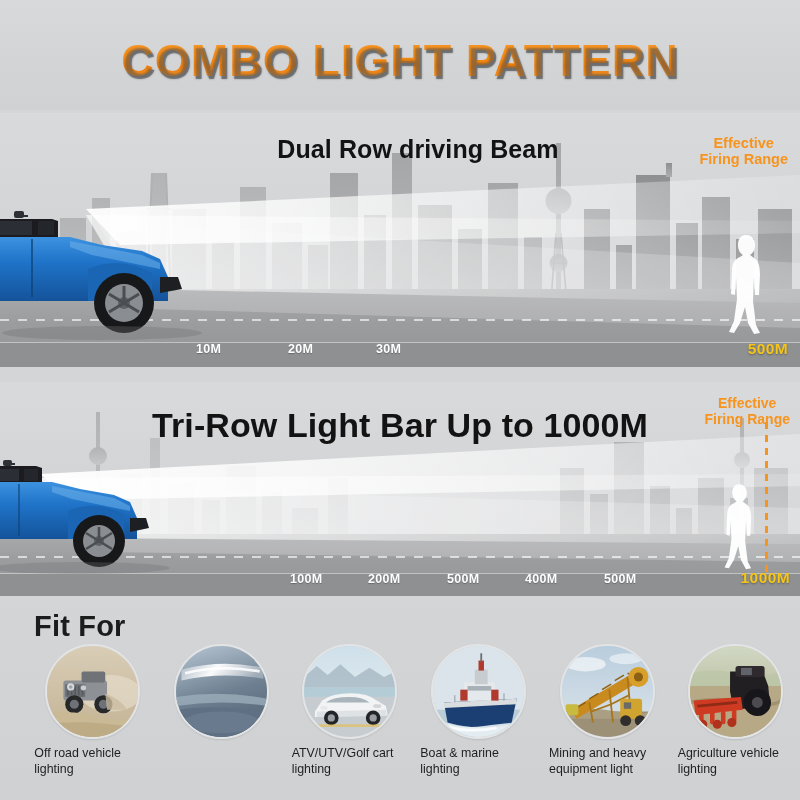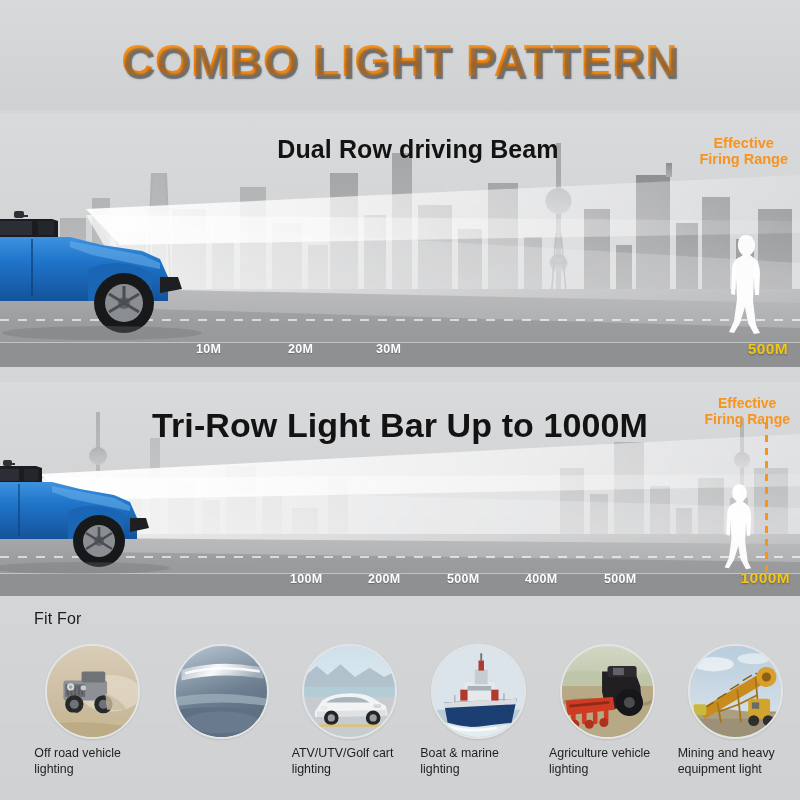--- a/index.html
+++ b/index.html
@@ -80,22 +80,22 @@
     background:repeating-linear-gradient(180deg,
       #f7941e 0px, #f7941e 7px, rgba(255,255,255,0) 7px, rgba(255,255,255,0) 13px); }
 
   
   .gap { position:absolute; left:0; width:800px; background:#d4d5d7; }
   #gap1 { top:367px; height:15px; }
 
   
   #fitfor { position:absolute; left:0; top:596px; width:800px; height:204px;
     background:linear-gradient(180deg,#d4d5d7 0%,#d0d1d3 100%); }
-  .fit-title { position:absolute; left:34px; top:14px; font-size:16px;
-    font-weight:normal; color:#1c1c1c; letter-spacing:0.2px; }
+  .fit-title { position:absolute; left:34px; top:14px; font-size:29px;
+    font-weight:bold; color:#1c1c1c; letter-spacing:0.2px; }
   .fit-row { position:absolute; left:0; top:48px; width:800px; height:150px;
     display:flex;padding-left:28px; }
   .fit-item { width:133.3px; display:flex; flex-direction:column;
     align-items:center; }
   .fit-circle { width:95px; height:95px; border-radius:50%;
     overflow:hidden; position:relative;
     border:2px solid #e3e4e6;
     box-shadow:0 1px 2px rgba(0,0,0,0.10); flex:none; }
   .fit-circle svg { display:block; width:100%; height:100%; }
   .fit-label { margin-top:7px; width:124px; font-size:12.4px; color:#1f1f1f;
@@ -506,20 +506,57 @@
             <path d="M14 88 Q40 96 70 90" stroke="#ffffff" stroke-width="3" fill="none" opacity="0.8"></path>
           </svg>
         </div>
         <div class="fit-label">Boat &amp; marine lighting</div>
       </div>
 
       <div class="fit-item">
         <div class="fit-circle">
           <svg viewBox="0 0 100 100" preserveAspectRatio="xMidYMid slice">
             <defs>
+                <linearGradient id="msky" x1="0" y1="0" x2="0" y2="1">
+              <stop offset="0%" stop-color="#b9cddd"></stop>
+                  <stop offset="100%" stop-color="#dce5eb"></stop>
+            </linearGradient>
+              </defs>
+            <rect width="100" height="100" fill="url(#msky)"></rect>
+            <ellipse cx="26" cy="20" rx="22" ry="8" fill="#ffffff" opacity="0.6"></ellipse>
+            <ellipse cx="70" cy="14" rx="18" ry="6" fill="#ffffff" opacity="0.5"></ellipse>
+            <rect y="72" width="100" height="28" fill="#9c9076"></rect>
+            <path d="M0 72 Q30 66 60 72 T100 70 L100 80 L0 80 Z" fill="#ab9f83"></path>
+
+            <path d="M10 70 L84 26 L90 36 L16 80 Z" fill="#c98a1e"></path>
+            <g stroke="#8d5f12" stroke-width="1.6">
+              <path d="M16 68 L26 62 M30 58 L40 52 M44 48 L54 42 M58 38 L68 32 M72 30 L82 34"></path>
+            </g>
+
+            <g stroke="#a8751a" stroke-width="2" fill="none">
+              <path d="M30 62 L34 84 M52 48 L56 84 M72 34 L76 80"></path>
+              <path d="M32 72 L54 64 M54 64 L74 54"></path>
+            </g>
+
+            <circle cx="84" cy="34" r="11" fill="#d89f2a"></circle>
+            <circle cx="84" cy="34" r="5" fill="#8d5f12"></circle>
+            <rect x="64" y="58" width="24" height="22" rx="3" fill="#d1a32f"></rect>
+            <rect x="68" y="62" width="8" height="7" fill="#6c6a66"></rect>
+            <circle cx="70" cy="82" r="6" fill="#2f2e2c"></circle>
+            <circle cx="86" cy="82" r="6" fill="#2f2e2c"></circle>
+            <rect x="4" y="64" width="14" height="12" rx="2" fill="#c8b93f"></rect>
+          </svg>
+        </div>
+        <div class="fit-label">Mining and heavy equipment light</div>
+      </div>
+
+      <div class="fit-item">
+        <div class="fit-circle">
+          <svg viewBox="0 0 100 100" preserveAspectRatio="xMidYMid slice">
+            <defs>
                 <linearGradient id="field" x1="0" y1="0" x2="0" y2="1">
               <stop offset="0%" stop-color="#cfd8c4"></stop>
                   <stop offset="100%" stop-color="#b6ab86"></stop>
             </linearGradient>
               </defs>
             <rect width="100" height="100" fill="url(#field)"></rect>
             <path d="M0 30 Q25 24 50 30 T100 28 L100 44 L0 44 Z" fill="#bcc5a8" opacity="0.8"></path>
             <rect y="44" width="100" height="56" fill="#b7a986"></rect>
             <path d="M0 62 Q30 56 60 62 T100 60" stroke="#a2936f" stroke-width="4" fill="none"></path>
 
@@ -538,53 +575,16 @@
               <rect x="46" y="70" width="5" height="14" rx="2"></rect>
             </g>
             <circle cx="14" cy="86" r="5" fill="#b0311c"></circle>
             <circle cx="30" cy="86" r="5" fill="#b0311c"></circle>
             <circle cx="46" cy="84" r="5" fill="#b0311c"></circle>
           </svg>
         </div>
         <div class="fit-label">Agriculture vehicle lighting</div>
       </div>
 
-      <div class="fit-item">
-        <div class="fit-circle">
-          <svg viewBox="0 0 100 100" preserveAspectRatio="xMidYMid slice">
-            <defs>
-                <linearGradient id="msky" x1="0" y1="0" x2="0" y2="1">
-              <stop offset="0%" stop-color="#b9cddd"></stop>
-                  <stop offset="100%" stop-color="#dce5eb"></stop>
-            </linearGradient>
-              </defs>
-            <rect width="100" height="100" fill="url(#msky)"></rect>
-            <ellipse cx="26" cy="20" rx="22" ry="8" fill="#ffffff" opacity="0.6"></ellipse>
-            <ellipse cx="70" cy="14" rx="18" ry="6" fill="#ffffff" opacity="0.5"></ellipse>
-            <rect y="72" width="100" height="28" fill="#9c9076"></rect>
-            <path d="M0 72 Q30 66 60 72 T100 70 L100 80 L0 80 Z" fill="#ab9f83"></path>
-
-            <path d="M10 70 L84 26 L90 36 L16 80 Z" fill="#c98a1e"></path>
-            <g stroke="#8d5f12" stroke-width="1.6">
-              <path d="M16 68 L26 62 M30 58 L40 52 M44 48 L54 42 M58 38 L68 32 M72 30 L82 34"></path>
-            </g>
-
-            <g stroke="#a8751a" stroke-width="2" fill="none">
-              <path d="M30 62 L34 84 M52 48 L56 84 M72 34 L76 80"></path>
-              <path d="M32 72 L54 64 M54 64 L74 54"></path>
-            </g>
-
-            <circle cx="84" cy="34" r="11" fill="#d89f2a"></circle>
-            <circle cx="84" cy="34" r="5" fill="#8d5f12"></circle>
-            <rect x="64" y="58" width="24" height="22" rx="3" fill="#d1a32f"></rect>
-            <rect x="68" y="62" width="8" height="7" fill="#6c6a66"></rect>
-            <circle cx="70" cy="82" r="6" fill="#2f2e2c"></circle>
-            <circle cx="86" cy="82" r="6" fill="#2f2e2c"></circle>
-            <rect x="4" y="64" width="14" height="12" rx="2" fill="#c8b93f"></rect>
-          </svg>
-        </div>
-        <div class="fit-label">Mining and heavy equipment light</div>
-      </div>
-
     </div>
   </div>
 
 </div>
 
 </body></html>

